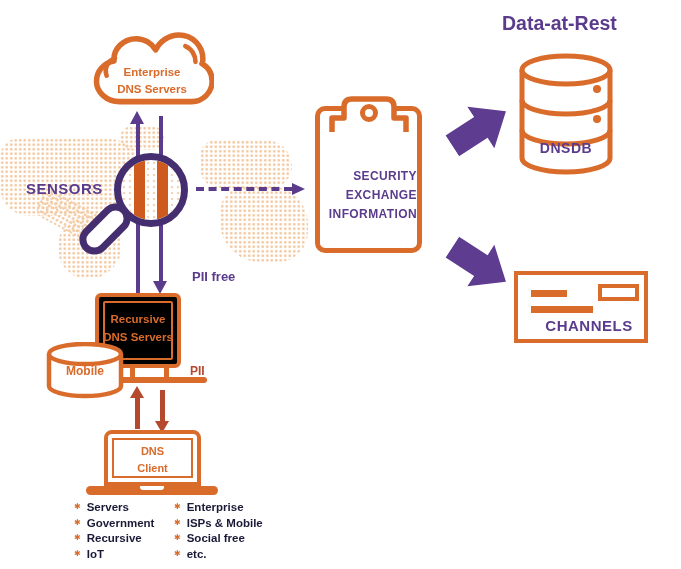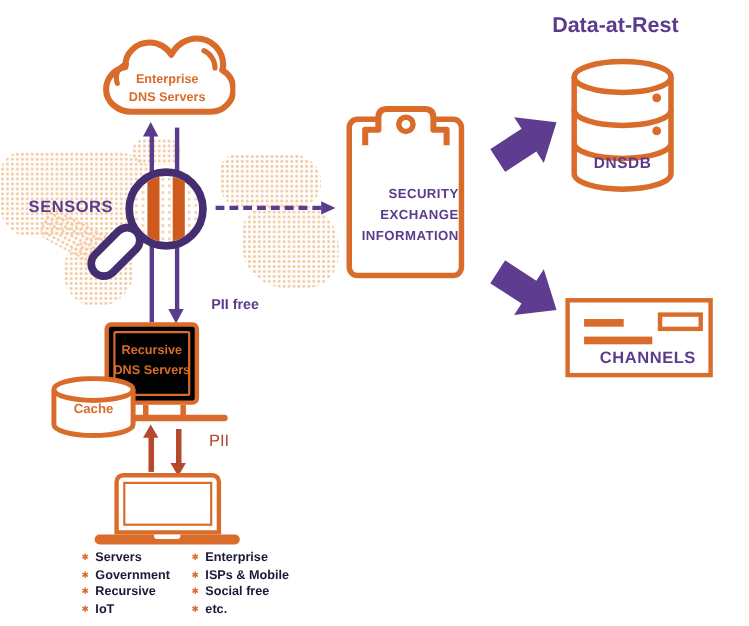--- a/index.html
+++ b/index.html
@@ -133,30 +133,34 @@
     </div>
   </div>
   <div class="stand" style="left:130px;top:368px;width:5px;height:11px;"></div>
   <div class="stand" style="left:164px;top:368px;width:5px;height:11px;"></div>
   <div class="stand" style="left:103px;top:377px;width:104px;height:5.5px;border-radius:3px;"></div>
 
   <svg class="abs" width="78" height="58" viewBox="0 0 78 58" style="left:46px;top:342px;z-index:4;">
     <path d="M 3 12 L 3 44 A 36 10 0 0 0 75 44 L 75 12" fill="#fff" stroke="var(--orange)" stroke-width="4.5"></path>
     <ellipse cx="39" cy="12" rx="36" ry="10" fill="#fff" stroke="var(--orange)" stroke-width="4.5"></ellipse>
   </svg>
-  <div class="abs orange-txt" style="left:46px;top:364px;width:78px;text-align:center;font-size:12px;z-index:5;">Cache</div>
-
-  <div class="abs" style="left:190px;top:392px;font-size:15px;font-weight:normal;color:var(--red-orange);">PII</div>
+  <div class="abs orange-txt" style="left:46px;top:364px;width:78px;text-align:center;font-size:12px;z-index:5;">Mobile</div>
+
+  <div class="abs" style="left:190px;top:364px;font-size:12px;font-weight:bold;color:var(--red-orange);">PII</div>
   <div class="tri" style="left:130px;top:386px;border-left:7px solid transparent;border-right:7px solid transparent;border-bottom:12px solid var(--red-orange);"></div>
   <div class="abs" style="left:135px;top:396px;width:4.5px;height:33px;background:var(--red-orange);"></div>
   <div class="abs" style="left:160px;top:390px;width:4.5px;height:33px;background:var(--red-orange);"></div>
   <div class="tri" style="left:155px;top:421px;border-left:7px solid transparent;border-right:7px solid transparent;border-top:12px solid var(--red-orange);"></div>
 
   <div class="abs" id="laptop-screen">
     <div class="inner"></div>
+    <div class="txt orange-txt">
+      <div>DNS</div>
+      <div>Client</div>
+    </div>
   </div>
   <div class="abs" id="laptop-base">
     <div class="nub"></div>
   </div>
 
   <ul class="client-list" style="left:74px;top:501px;">
     <li>
         <span class="bullet">✱</span>
         <span class="lbl">Servers</span>
       </li>

